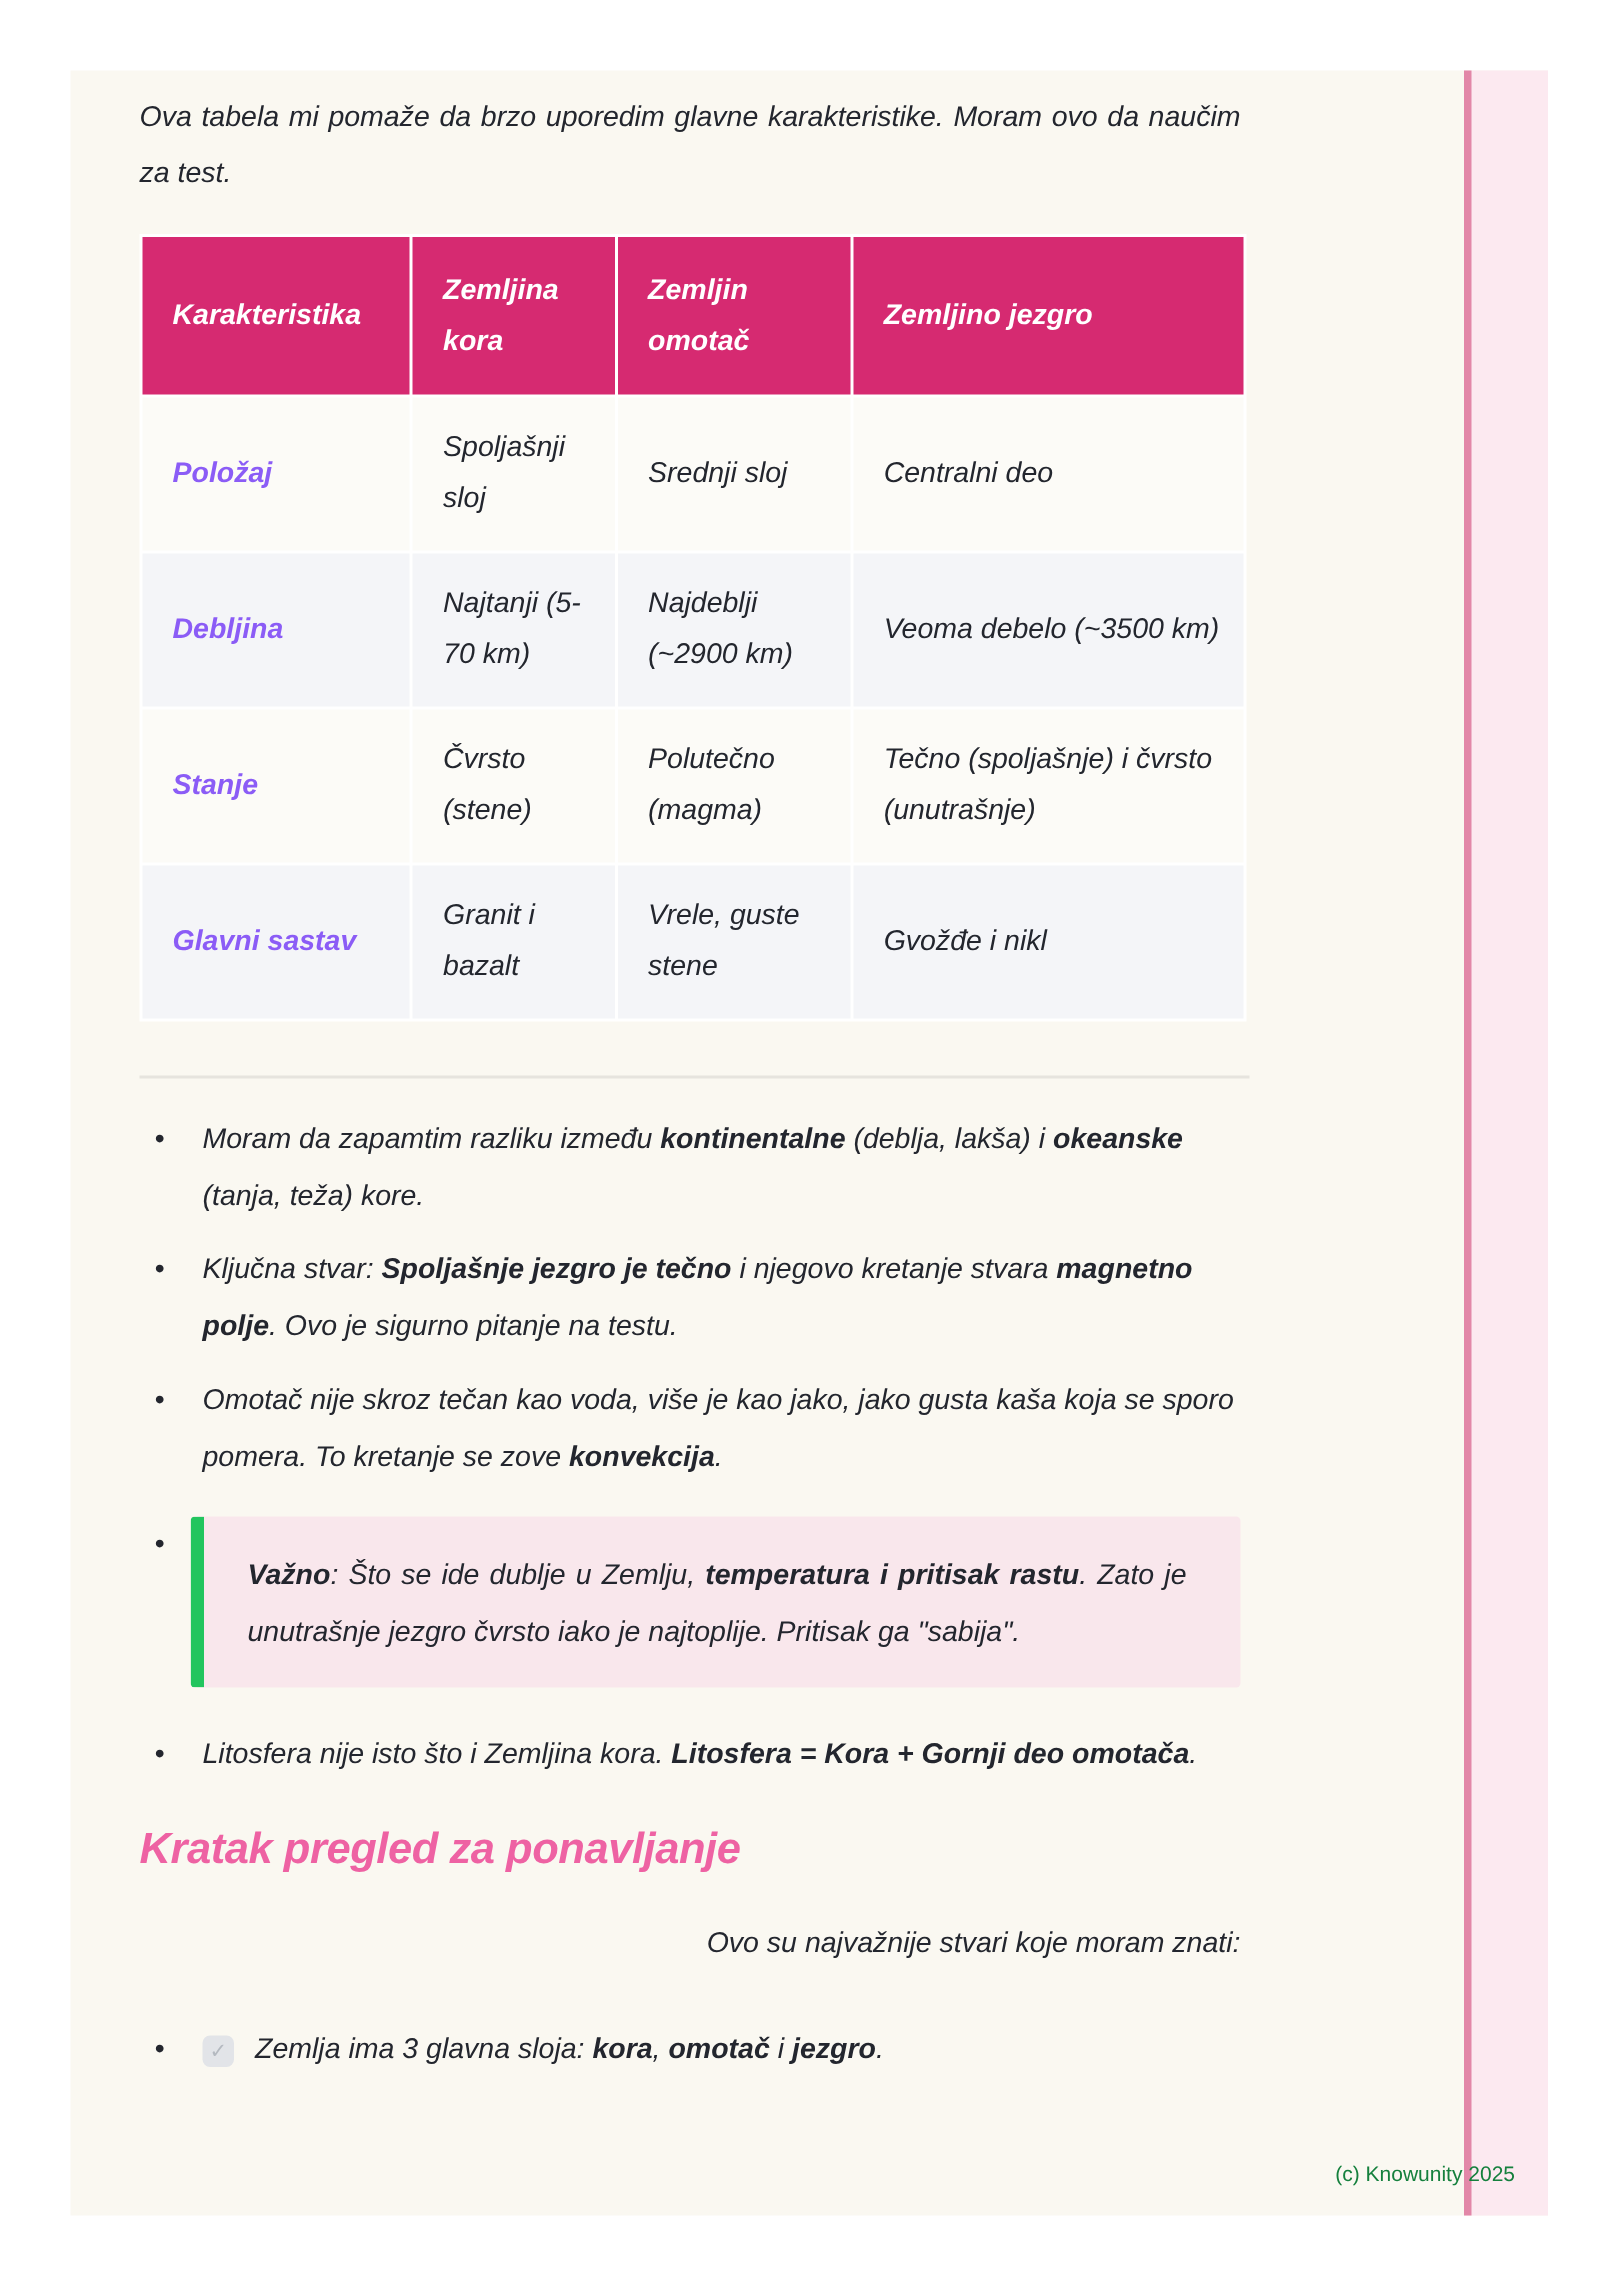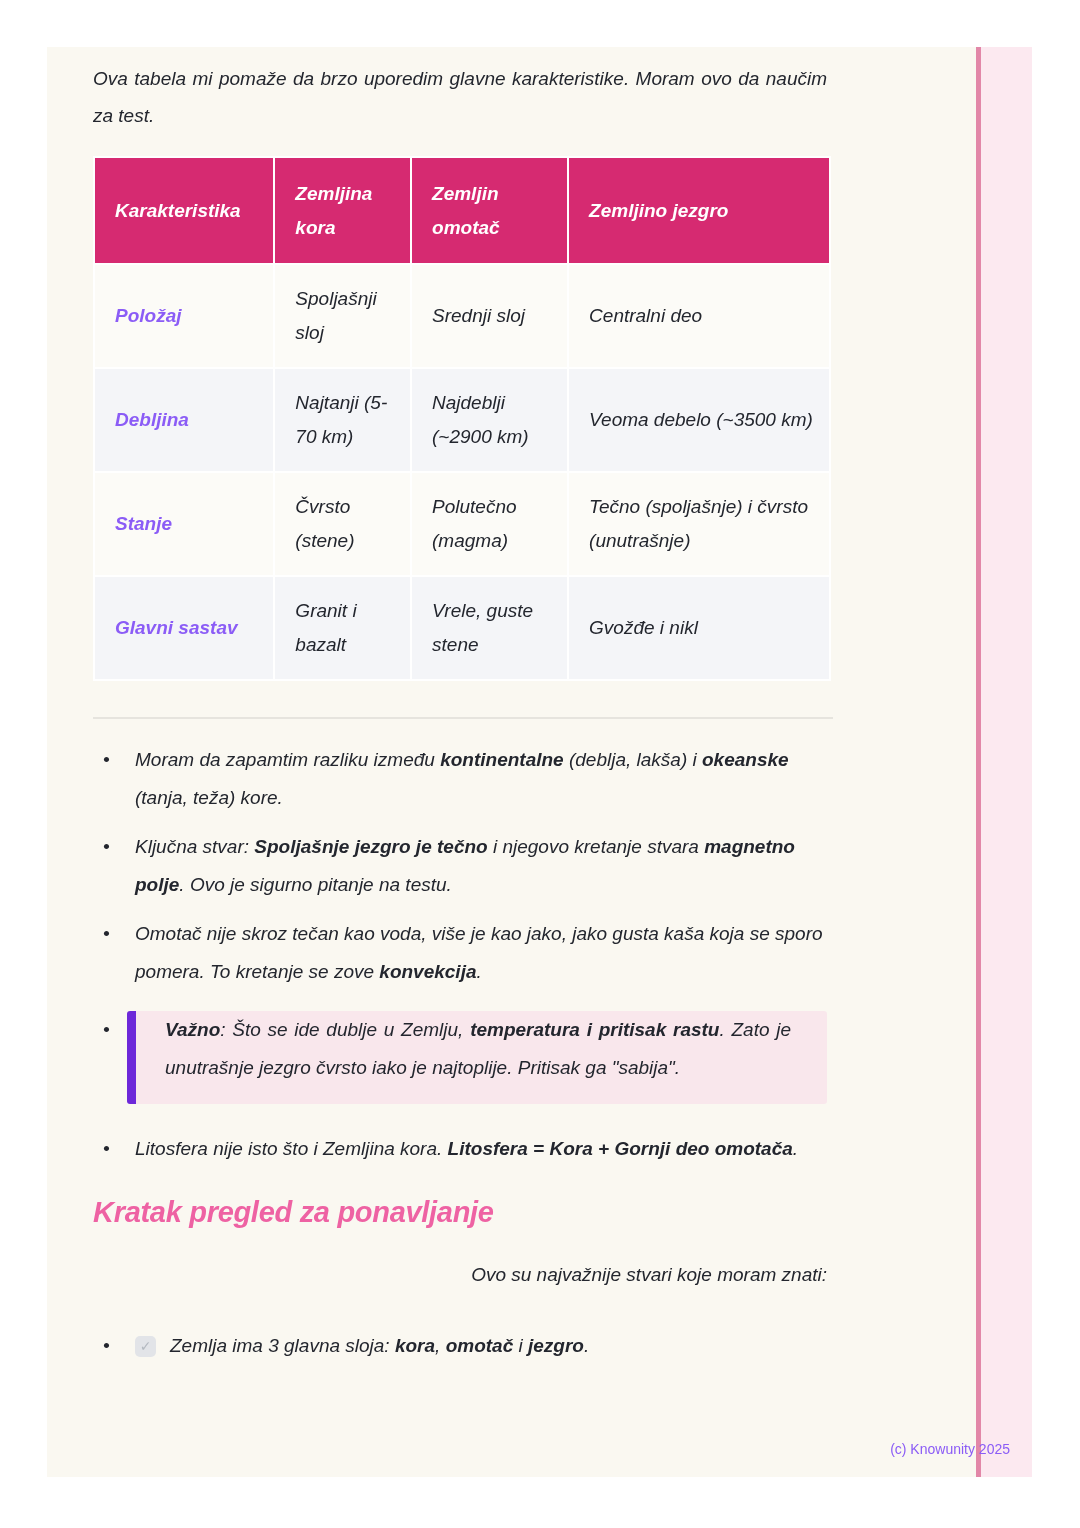--- a/index.html
+++ b/index.html
@@ -92,23 +92,23 @@
   .callout-row .dot{
     flex:0 0 22px;
     padding-left:10px;
     font-size:19px;line-height:38px;
   }
   .callout{
     margin-left:2px;
     width:700px;
     box-sizing:border-box;
     background:#f9e7ec;
-    border-left:9px solid #6d28d9;
+    border-left:9px solid #22c55e;
     border-radius:3px;
-    padding:0 36px 17px 29px;
+    padding:21px 36px 17px 29px;
     font-size:19px;line-height:38px;
     text-align:justify;
   }
   
   .lead{
     font-size:19px;line-height:38px;
     margin:26px 0 0 0;
     text-align:right;
   }
   .check-item{
@@ -127,21 +127,21 @@
     border-radius:5px;
     margin-right:14px;
     display:flex;align-items:center;justify-content:center;
     color:#b4b9c0;
     font-size:14px;font-weight:700;
   }
   .footer{
     position:absolute;
     top:1441px;right:70px;
     font-size:14px;
-    color:#8b5cf6;
+    color:#15803d;
     z-index:5;
   }
 </style>
 </head>
 <body>
 
 <div class="page">
   <div class="stripe"></div>
 
   <div class="content">

